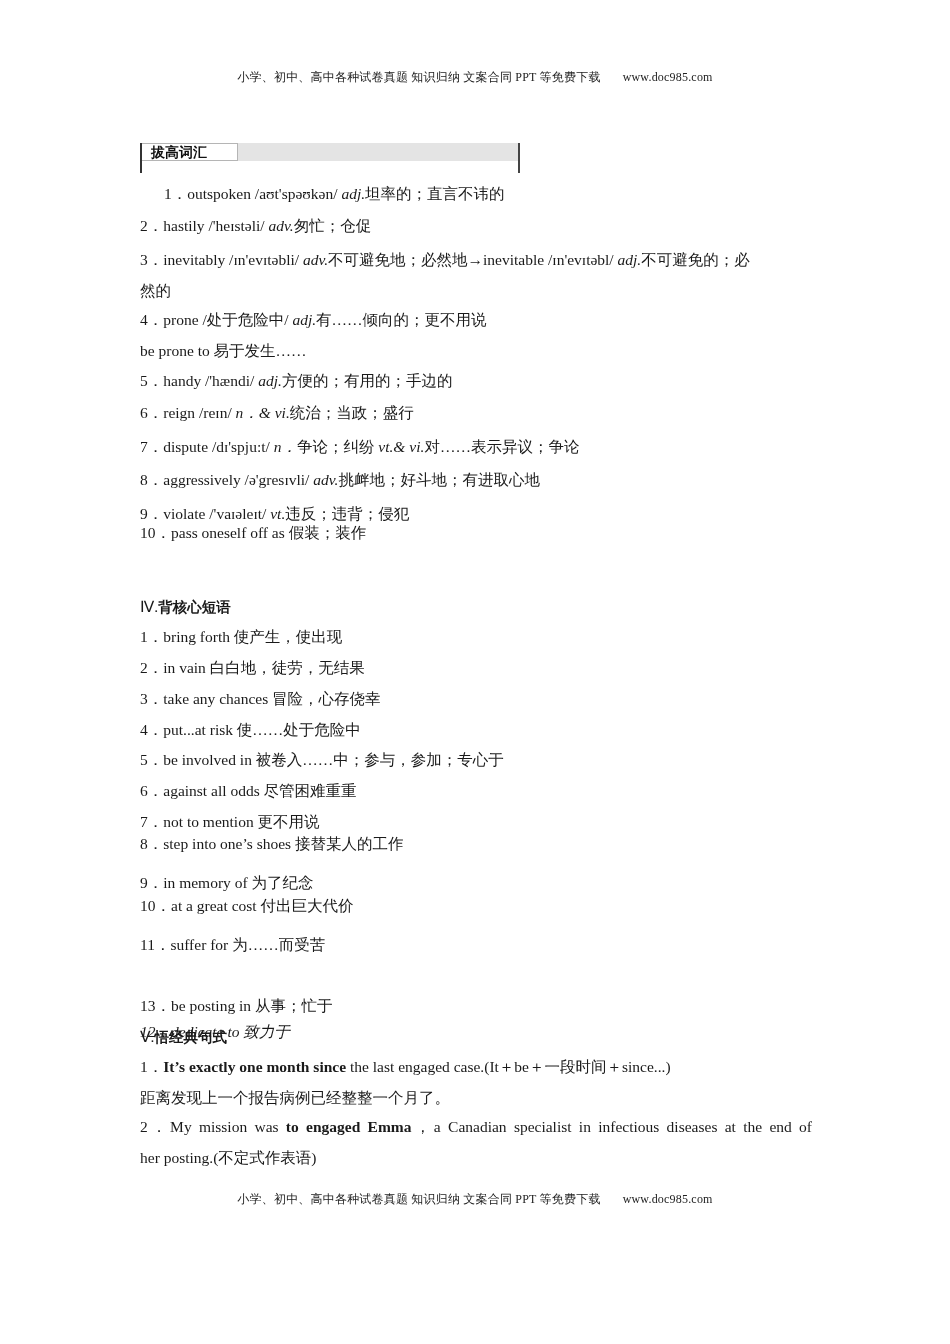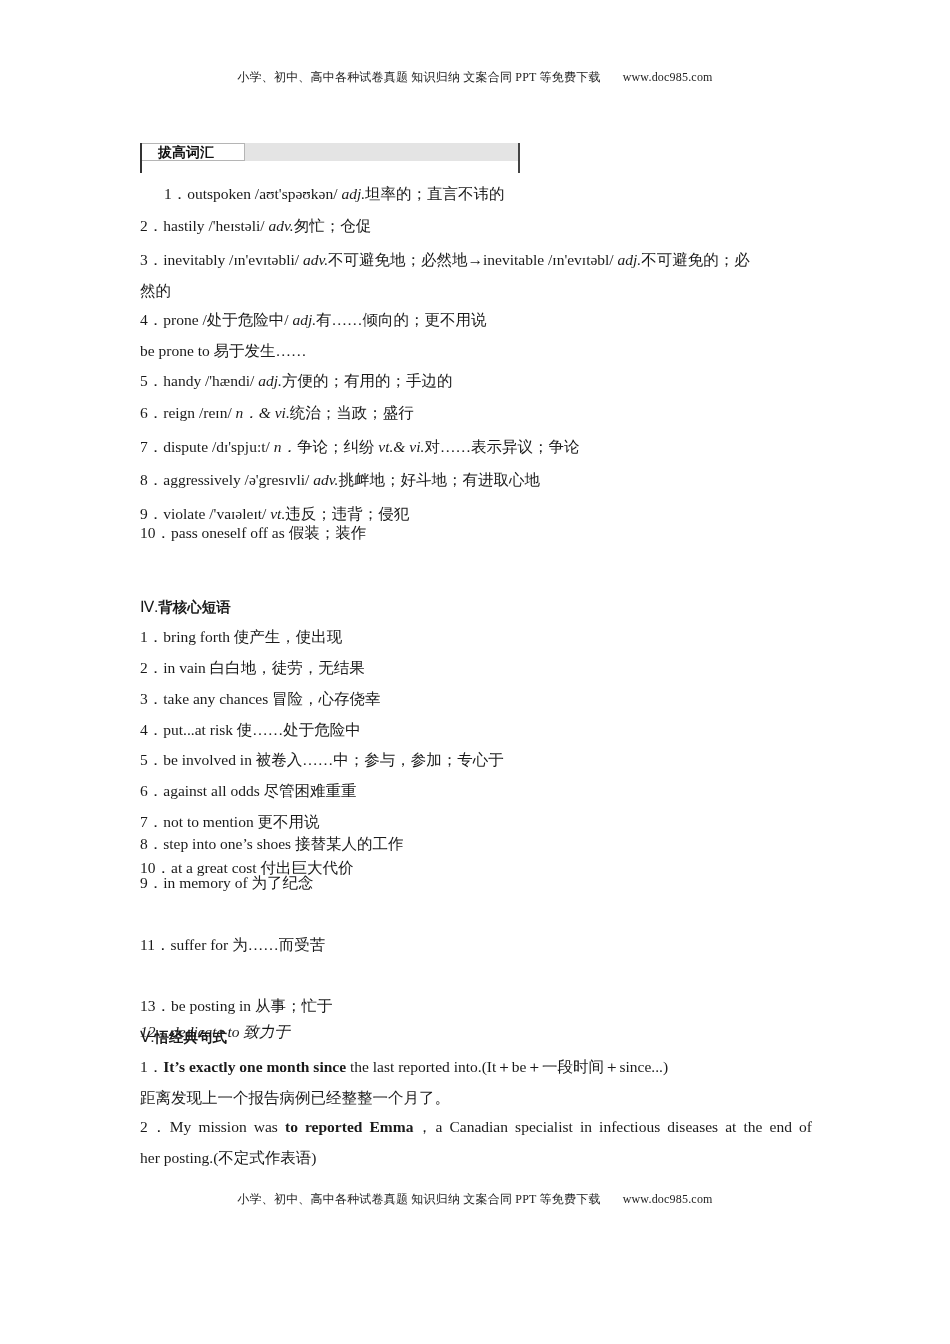--- a/index.html
+++ b/index.html
@@ -21,21 +21,21 @@
   }
   .section-box .bar {
     position: absolute; left: 0; top: 0; width: 379px; height: 18px;
     background: #e4e4e4;
   }
   .section-box .label {
     position: absolute; left: 2px; top: 0; height: 16px; width: 86px;
     background: #ffffff; border: 1px solid #b5b5b5; border-left: none;
     font-family: "DejaVu Sans", "Liberation Sans", sans-serif;
     font-weight: bold; font-size: 14px; line-height: 16px;
-    padding-left: 16px; box-sizing: content-box; color: #111;
+    padding-left: 9px; box-sizing: content-box; color: #111;
   }
   .section-box .vline-left {
     position: absolute; left: 0; top: 0; width: 1.5px; height: 30px; background: #333;
   }
   .section-box .vline-right {
     position: absolute; left: 378px; top: 0; width: 1.5px; height: 30px; background: #444;
   }
 
   .content {
     position: absolute; left: 140px; width: 672px;
@@ -105,33 +105,33 @@
   </div>
   <div class="line" style="top:627px;"><span>1．</span><span>bring forth 使产生，使出现</span></div>
   <div class="line" style="top:658px;"><span>2．</span><span>in vain 白白地，徒劳，无结果</span></div>
   <div class="line" style="top:689px;"><span>3．</span><span>take any chances 冒险，心存侥幸</span></div>
   <div class="line" style="top:720px;"><span>4．</span><span>put...at risk 使……处于危险中</span></div>
   <div class="line" style="top:750px;"><span>5．</span><span>be involved in 被卷入……中；参与，参加；专心于</span></div>
   <div class="line" style="top:781px;"><span>6．</span><span>against all odds 尽管困难重重</span></div>
   <div class="line" style="top:812px;"><span>7．</span><span>not to mention 更不用说</span></div>
   <div class="line" style="top:834px;"><span>8．</span><span>step into one’s shoes 接替某人的工作</span></div>
   <div class="line" style="top:873px;"><span>9．</span><span>in memory of 为了纪念</span></div>
-  <div class="line" style="top:858px;"><span>10．</span><span>at a great cost 付出巨大代价</span></div>
+  <div class="line" style="top:896px;"><span>10．</span><span>at a great cost 付出巨大代价</span></div>
   <div class="line" style="top:935px;"><span>11．</span><span>suffer for 为……而受苦</span></div>
   <div class="line" style="top:1022px;font-style:italic;"><span>12．</span><span>dedicate to 致力于</span></div>
   <div class="line" style="top:996px;"><span>13．</span><span>be posting in 从事；忙于</span></div>
 
   <div class="line heading" style="top:1027px;">
     <span class="roman">Ⅴ.</span><span>悟经典句式</span>
   </div>
   <div class="line" style="top:1057px;">
-    <span>1．</span><b>It’s exactly one month since</b><span> the last reported into.(It＋be＋一段时间＋since...)</span>
+    <span>1．</span><b>It’s exactly one month since</b><span> the last engaged case.(It＋be＋一段时间＋since...)</span>
   </div>
   <div class="line" style="top:1088px;">距离发现上一个报告病例已经整整一个月了。</div>
   <div class="line justify" style="top:1117px;">
-    <span>2．</span><span>My mission was </span><b>to reported Emma</b><span>，a Canadian specialist in infectious diseases at the end of</span>
+    <span>2．</span><span>My mission was </span><b>to engaged Emma</b><span>，a Canadian specialist in infectious diseases at the end of</span>
   </div>
   <div class="line" style="top:1148px;">her posting.(不定式作表语)</div>
 </div>
 
 <div id="banner-bottom" class="banner">
   <span>小学、初中、高中各种试卷真题  知识归纳  文案合同  PPT 等免费下载</span><span class="site">www.doc985.com</span>
 </div>
 
 </body></html>

